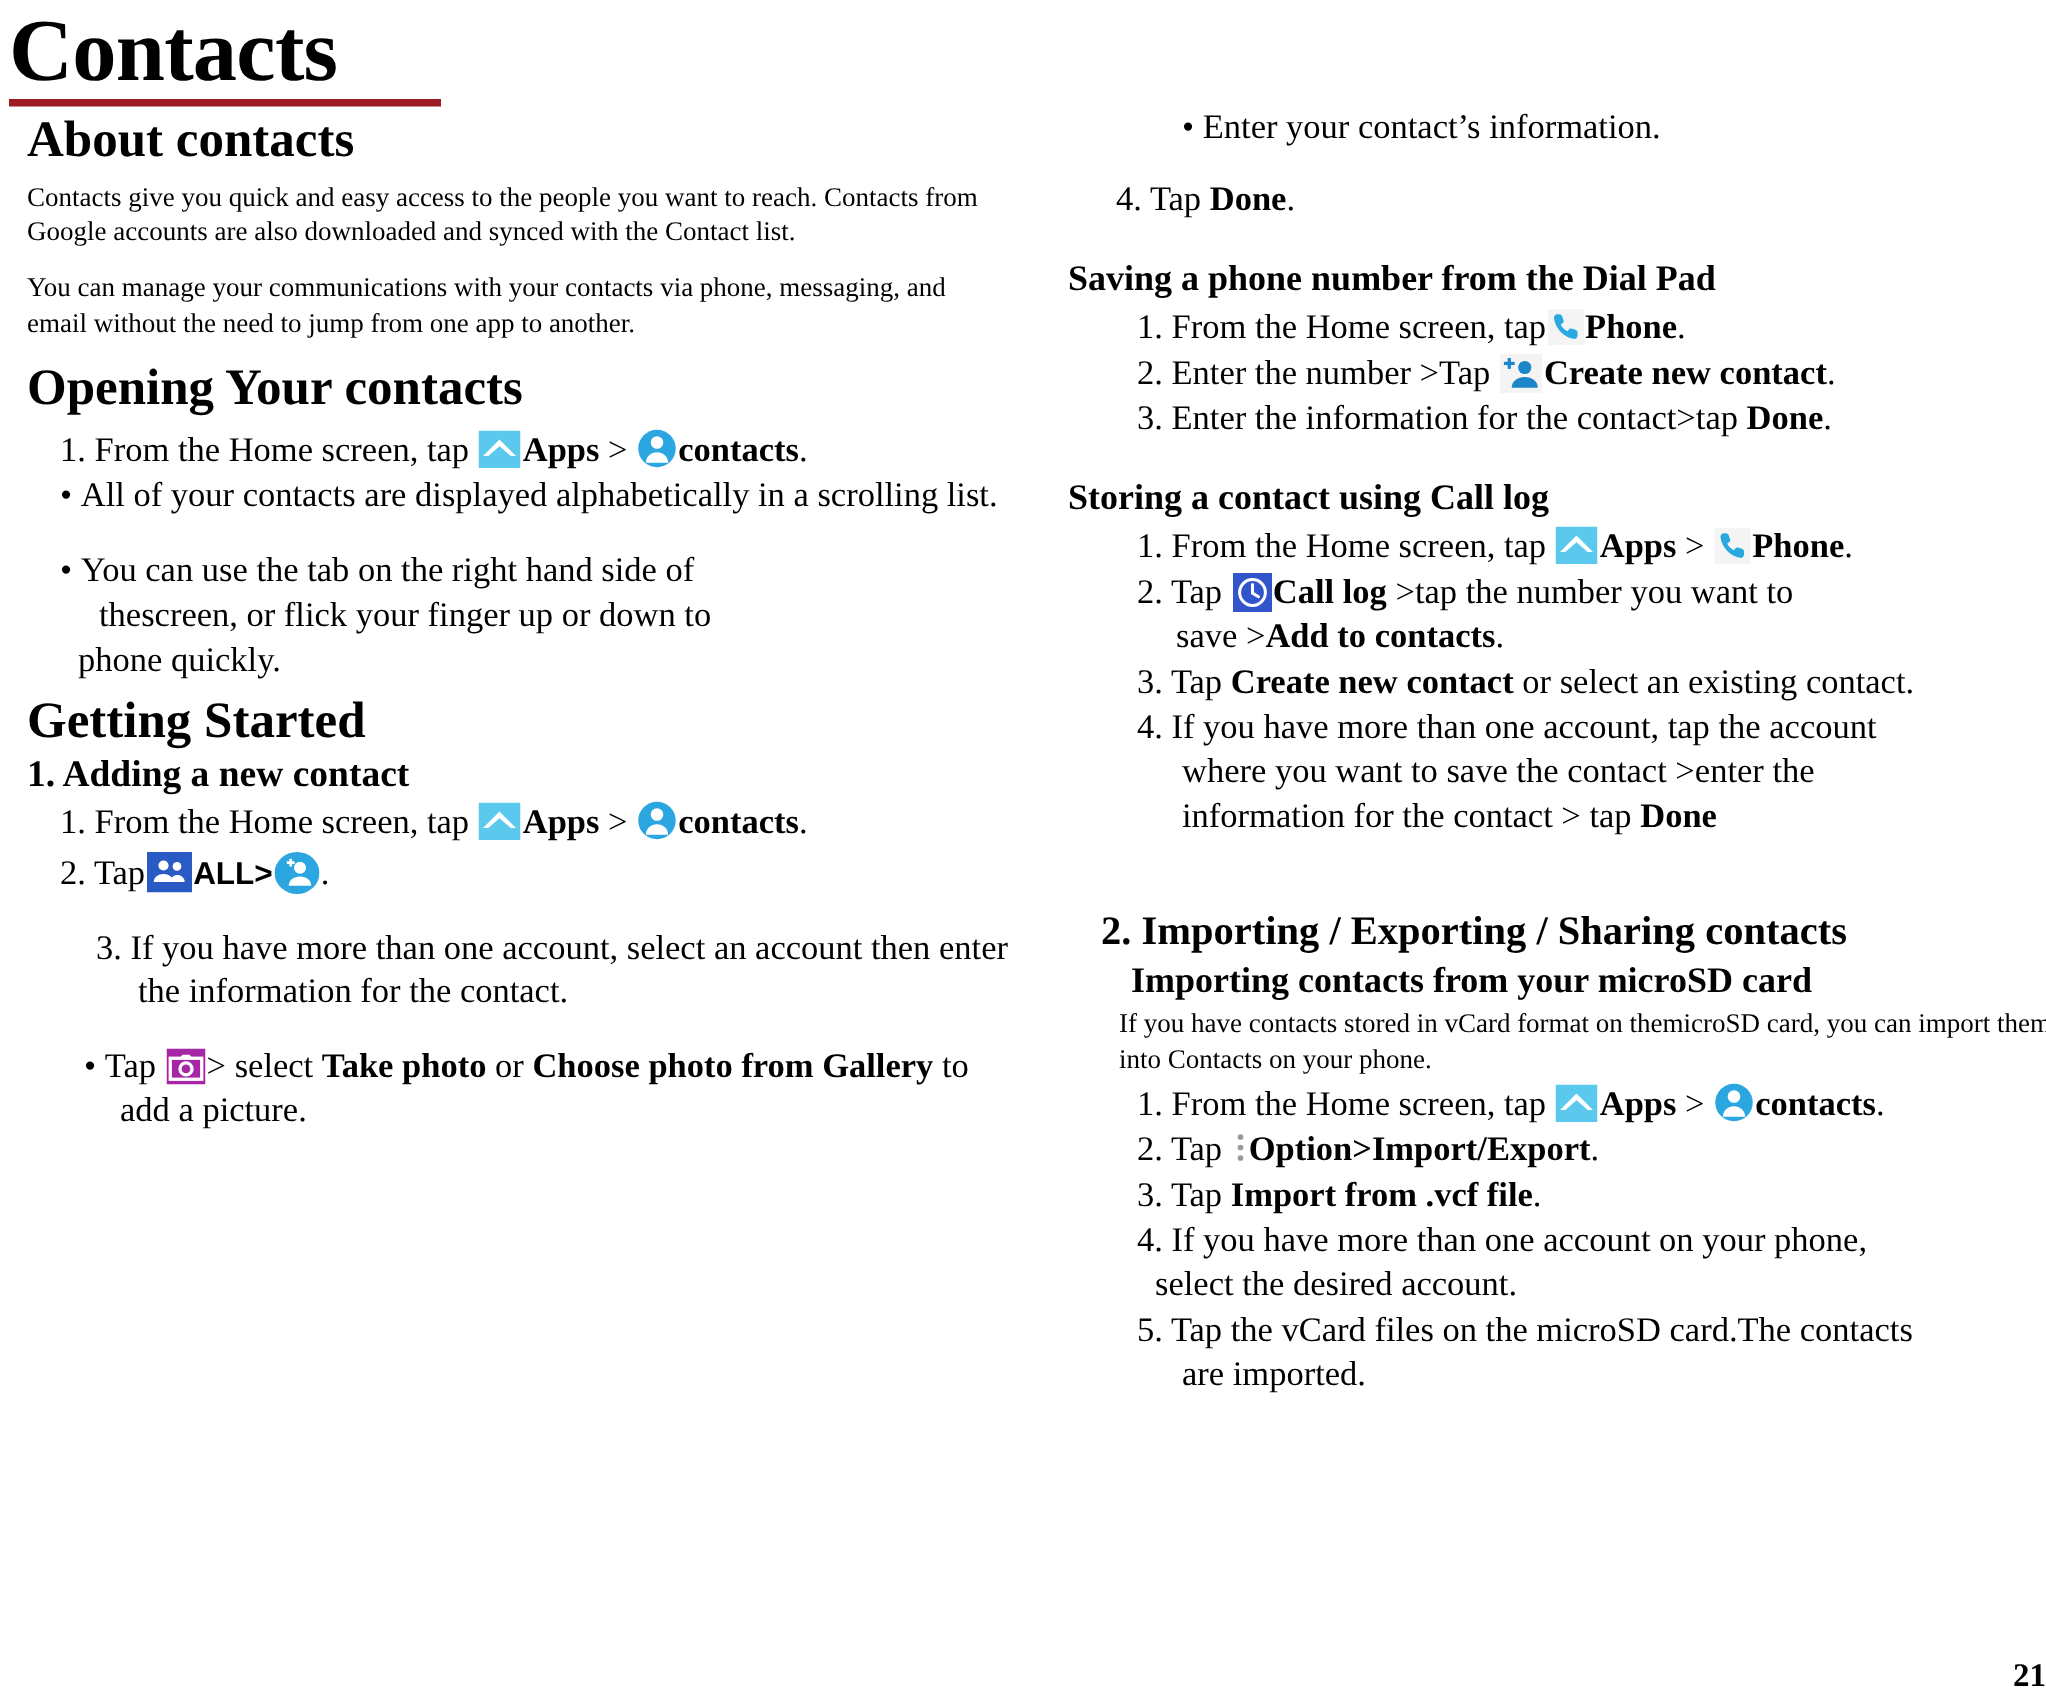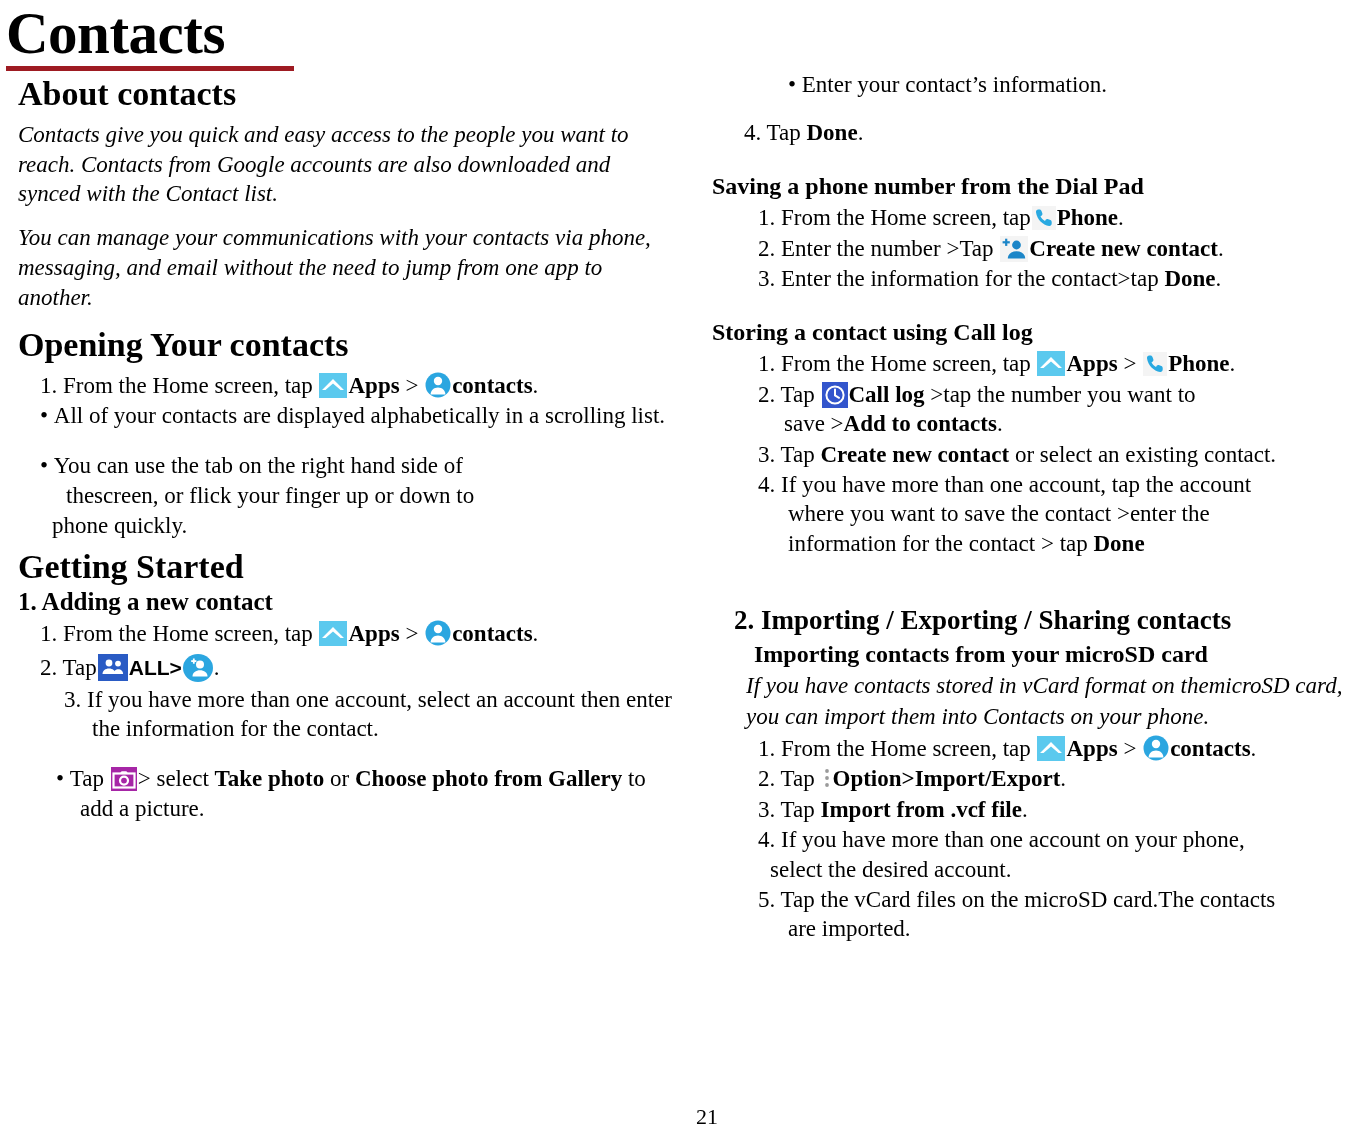--- a/index.html
+++ b/index.html
@@ -80,24 +80,23 @@
   h4.minor {
     font-family: "Liberation Serif", serif;
     font-size: 24px;
     font-weight: bold;
     margin: 2px 0 2px 0;
     line-height: 1.2;
   }
 
   
   p.body {
-    font-size: 23px;
+    font-size: 18px;
     line-height: 1.30;
     margin: 8px 0 14px 0;
-    font-style: italic;
   }
   .step {
     font-size: 23px;
     line-height: 1.28;
     margin: 1px 0 1px 0;
     padding-left: 26px;
     text-indent: -26px;
   }
   .bullet {
     font-size: 23px;
@@ -123,23 +122,23 @@
     margin: 0 1px;
   }
   .ico svg { display: block; }
 
   
   .pageno {
     position: absolute;
     left: 0;
     right: 0;
     bottom: 6px;
-    text-align: center;
+    text-align: right;
     font-size: 22px;
-    font-weight: normal;
+    font-weight: bold;
     font-family: "Liberation Serif", serif;
     padding-left: 50px;
   }
 </style>
 </head>
 <body>
 
 <div class="page">
 
   <div>
@@ -195,21 +194,21 @@
               <path d="M15.5 20c0-2.9 2.3-4.7 4.8-4.7s4.8 1.8 4.8 4.7z" fill="#fff"></path>
             </svg></span><b style="font-family:'Liberation Sans',sans-serif;font-size:21px">ALL&gt;</b><span class="ico" style="vertical-align:-7px"><svg width="30" height="28" viewBox="0 0 30 28">
               <ellipse cx="15" cy="14" rx="15" ry="14" fill="#2BA6E0"></ellipse>
               <circle cx="17" cy="10.5" r="4" fill="#fff"></circle>
               <path d="M9.5 22.5c0-3.9 3.4-6.2 7.5-6.2s7.5 2.3 7.5 6.2z" fill="#fff"></path>
               <path d="M8.2 6.2h5.2v1.8H8.2z" fill="#fff"></path>
               <path d="M9.9 4.5h1.8v5.2H9.9z" fill="#fff"></path>
             </svg></span><span>.</span>
       </div>
 
-      <div class="step ind1" style="margin-top:3px;padding-left:52px;text-indent:-28px">3. If you have more than one account, select an account then enter the information for the contact.</div>
+      <div class="step ind1" style="margin-top:20px;padding-left:52px;text-indent:-28px">3. If you have more than one account, select an account then enter the information for the contact.</div>
 
       <div class="bullet" style="margin-top:20px;padding-left:62px;text-indent:-24px">•&nbsp;<span>Tap </span><span class="ico" style="vertical-align:-5px"><svg width="26" height="24" viewBox="0 0 26 24">
               <rect x="0" y="0" width="26" height="24" fill="#A626A6"></rect>
               <path d="M2 7h5l2-2.5h8L19 7h5v14H2z" fill="#A626A6"></path>
               <rect x="2.5" y="6.5" width="21" height="14" fill="none" stroke="#fff" stroke-width="2.2"></rect>
               <path d="M8.8 6.5l1.8-2.3h4.8l1.8 2.3z" fill="#fff"></path>
               <circle cx="13" cy="13.6" r="4" fill="none" stroke="#fff" stroke-width="2.2"></circle>
             </svg></span><span>&gt; select </span><b>Take photo</b><span> or </span><b>Choose photo from Gallery</b><span> to add a picture.</span></div>
 
     </div>

